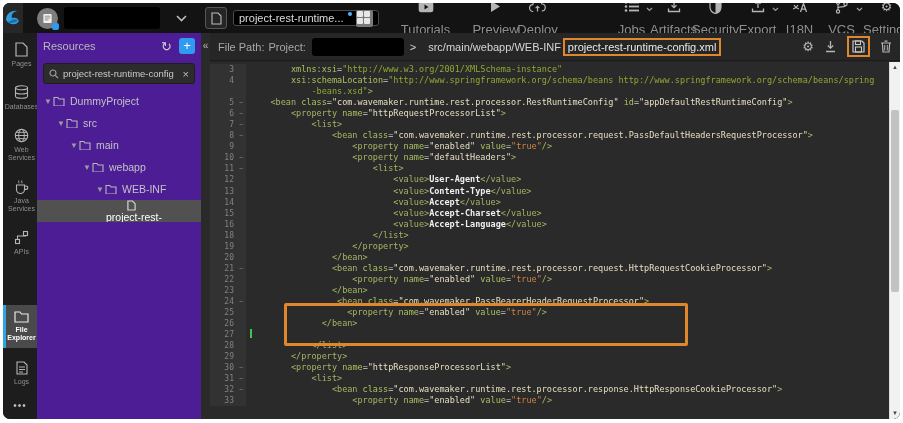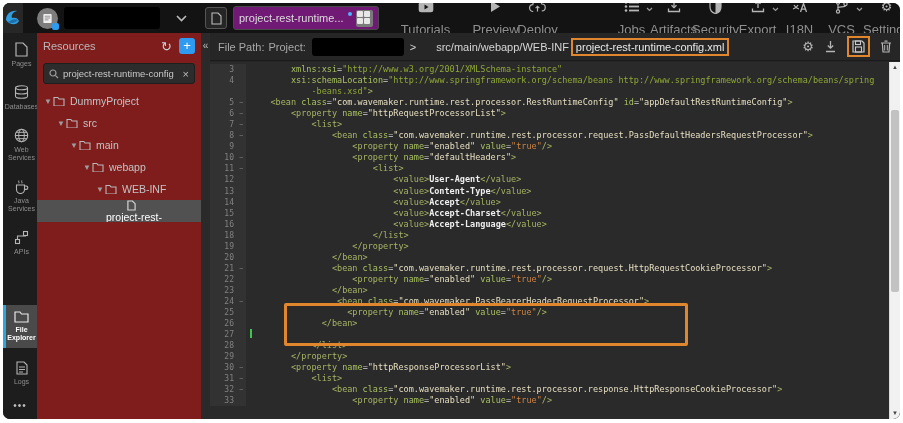--- a/index.html
+++ b/index.html
@@ -11,21 +11,21 @@
   .logo-box { width: 36px; height: 30px; background: #272727; display:flex; align-items:center; justify-content:center; }
   .proj-group { display:flex; align-items:center; margin-left: 14px; }
   .avatar { width: 21px; height: 21px; border-radius: 50%; background: #7d7d7d; display:flex; align-items:center; justify-content:center; position: relative; }
   .avatar .badge { position:absolute; right:-1px; bottom:-1px; width:7px; height:7px; border-radius:2px; background:#2e9bf0; }
   .redacted { background: #000; border-radius: 3px; }
   .proj-name-redacted { width: 96px; height: 22px; margin-left: 6px; }
   .user-redacted { width: 102px; height: 22px; border-radius: 11px; margin: 0 8px 0 14px; }
   .chev { margin-left: 16px; }
   .tab { display:flex; align-items:center; margin-left: 18px; }
   .tab-docbox { width: 22px; height: 22px; border: 1px solid #555; border-radius: 3px; background:#252525; display:flex; align-items:center; justify-content:center; }
-  .tab-chip { display:flex; align-items:center; margin-left: 6px; background:#701a75; border:1px solid #4a4a4a; border-radius:3px; height: 24px; padding: 0 5px; }
+  .tab-chip { display:flex; align-items:center; margin-left: 6px; background:#000000; border:1px solid #4a4a4a; border-radius:3px; height: 16px; padding: 0 5px; }
   .tab-label { color: #dcdcdc; font-size: 11px; white-space: nowrap; }
   .unsaved-dot { width:4px; height:4px; border-radius:50%; background:#4db1ff; margin: -8px 4px 0 4px; }
   .grid-icon { width: 17px; height: 17px; background:#7a7a7a; border-radius:2px; display:grid; grid-template-columns: 6px 6px; grid-template-rows: 6px 6px; gap: 1px; padding: 1.5px; }
   .grid-icon span { background: #e8e8e8; border-radius: 1px; }
   .menu { display:flex; align-items:flex-start; margin-left: 26px; gap: 8px; }
   .menu-item { display:flex; flex-direction:column; align-items:center; width: 34px; cursor: pointer; position:relative; }
   .menu-item.wide { width: 40px; }
   .menu-item .mi-icon { height: 15px; display:flex; align-items:center; justify-content:center; color:#b5b5b5; font-size:13px; line-height:13px; }
   .menu-item .mi-label { color: #8f8f8f; font-size: 13px; margin-top: 8px; white-space: nowrap; }
   .mi-caret { position:absolute; right:-4px; top:8px; }
@@ -34,21 +34,21 @@
   
   .sidebar { position: absolute; left:0; top:30px; bottom:0; width:34px; background:#1d1d1d; display:flex; flex-direction:column; align-items:stretch; padding-top: 4px; }
   .side-item { display:flex; flex-direction:column; align-items:center; padding: 5px 0 6px 0; border-left: 3px solid transparent; cursor:pointer; }
   .side-item .si-label { color:#8f8f8f; font-size: 7px; text-align:center; margin-top:3px; line-height: 8px; }
   .side-item.active { background:#4a4a4a; border-left-color:#2ea7e0; }
   .side-item.active .si-label { color:#ffffff; font-weight:bold; }
   .side-spacer { flex:1; }
   .dots { color:#bdbdbd; font-size:10px; letter-spacing:1px; text-align:center; padding: 8px 0; }
 
   
-  .resources { position:absolute; left:34px; top:30px; bottom:0; width:164px; background:#7f1d1d; }
+  .resources { position:absolute; left:34px; top:30px; bottom:0; width:164px; background:#4c1d95; }
   .res-header { display:flex; align-items:center; height: 26px; padding: 0 6px; }
   .res-title { color:#b9b9b9; font-size:11px; flex:1; }
   .refresh-btn { color:#cfcfcf; font-size:13px; line-height:13px; margin-right:7px; cursor:pointer; }
   .plus-btn { width:16px; height:16px; background:#2e9bf0; color:#fff; border-radius:3px; font-size:13px; line-height:15px; text-align:center; cursor:pointer; }
   .search-row { padding: 4px 6px 6px 6px; }
   .search-box { display:flex; align-items:center; background:#2c2c2c; border:1px solid #1e1e1e; border-radius:3px; height:21px; padding:0 5px; }
   .search-box input { flex:1; background:transparent; border:none; outline:none; color:#c9c9c9; font-size:9.5px; font-family:"Liberation Sans",sans-serif; min-width:0; }
   .clear-x { color:#b9b9b9; font-size:11px; cursor:pointer; margin-left:3px; }
   .tree { font-size:10.5px; color:#c3c3c3; }
   .tree-row { display:flex; align-items:center; height: 22px; white-space:nowrap; overflow:hidden; cursor:pointer; }
@@ -401,21 +401,21 @@
   <div class="strip">
     <div class="collapse">«</div>
   </div>
 
   <div class="editor">
     <div class="ed-header">
       <span class="path-label">File Path:</span>
       <span class="path-project" style="margin-left:4px;">Project:</span>
       <span class="redacted path-redacted"></span>
       <span class="path-rest">&gt;</span>
-      <span class="path-rest" style="margin-left:20px;">src/main/webapp/WEB-INF</span>
+      <span class="path-rest" style="margin-left:12px;">src/main/webapp/WEB-INF</span>
       <span class="fname-box">project-rest-runtime-config.xml</span>
       <div class="ed-actions">
         <span class="act-icon">⚙</span>
         <span class="act-icon">
           <svg width="13" height="13" viewBox="0 0 13 13">
               <line x1="6.5" y1="1" x2="6.5" y2="8" stroke="#b5b5b5" stroke-width="1.3"></line>
               <polyline points="3.8,5.5 6.5,8.2 9.2,5.5" fill="none" stroke="#b5b5b5" stroke-width="1.3"></polyline>
               <line x1="2" y1="11.5" x2="11" y2="11.5" stroke="#b5b5b5" stroke-width="1.3"></line>
             </svg>
         </span>

